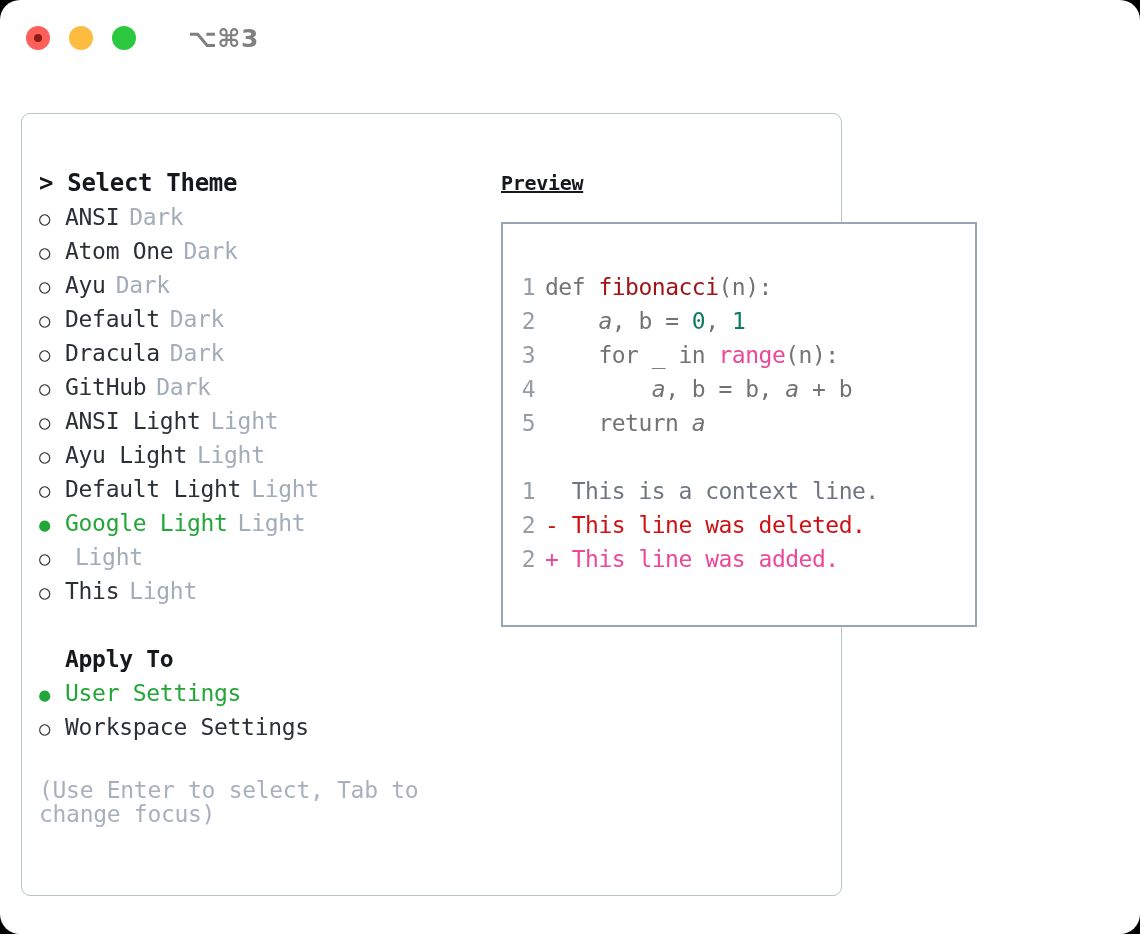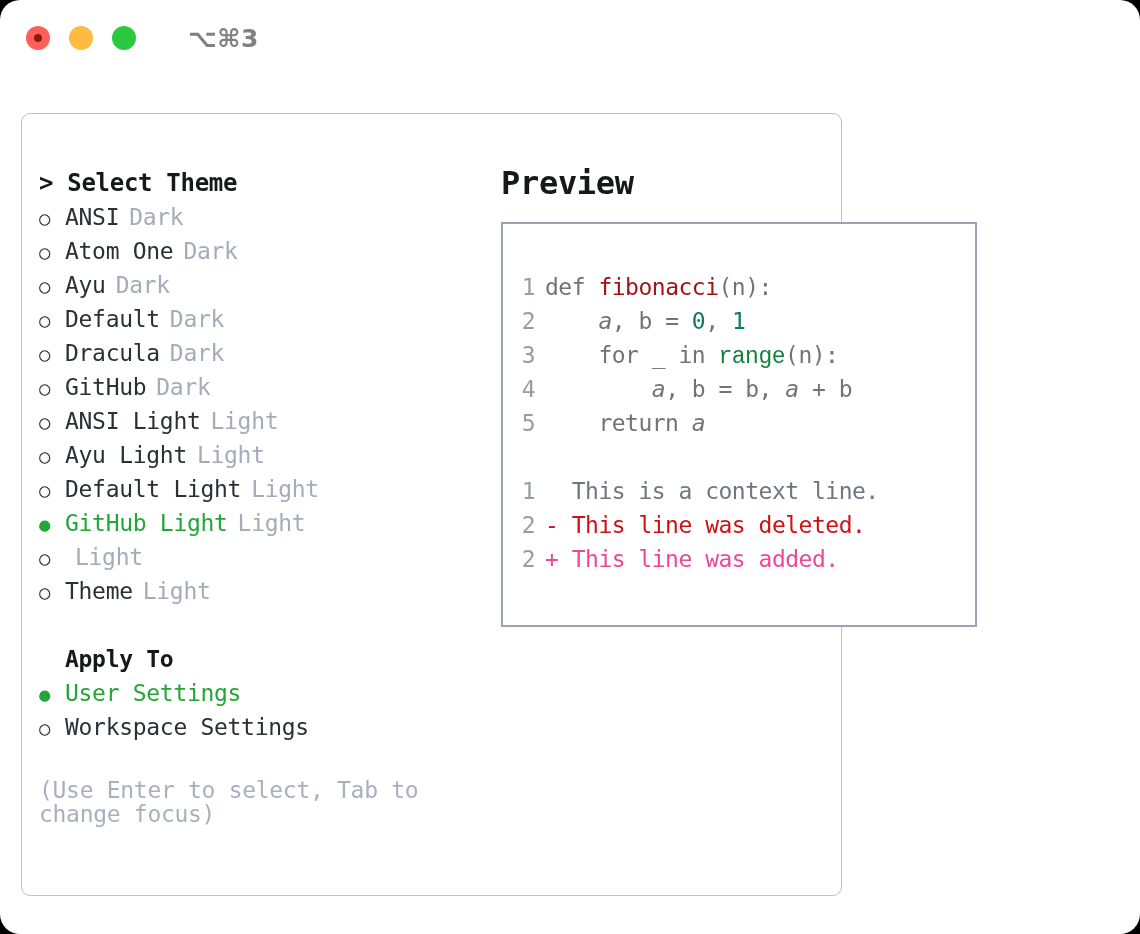--- a/index.html
+++ b/index.html
@@ -153,25 +153,26 @@
   }
 
   
   .right-col {
     position: absolute;
     left: 479px;
     top: 52px;
     width: 500px;
   }
   .preview-title {
-    font-size: 32px;
+    font-size: 20px;
     font-weight: bold;
     color: #16181c;
     line-height: 34px;
     letter-spacing: -0.3px;
+    text-decoration: underline;
   }
   .preview-box {
     margin-top: 22px;
     width: 476px;
     height: 405px;
     border: 2px solid #9aa5b4;
     box-sizing: border-box;
     background: #ffffff;
     padding: 46px 0 0 0;
   }
@@ -190,21 +191,21 @@
     text-align: right;
     color: #959da5;
     padding-right: 10px;
     box-sizing: border-box;
   }
   .codetext { color: #737373; }
   .blank-line { height: 34px; }
 
   .tok-fn   { color: #a11416; }
   .tok-num  { color: #0d7a62; }
-  .tok-call { color: #15803d; font-family: Liberation Mono, monospace; }
+  .tok-call { color: #ec4899; }
   .tok-var  { font-style: italic; }
   .tok-ctx  { color: #6f7680; }
   .tok-del  { color: #cf1113; }
   .tok-add  { color: #ec4899; }
 </style>
 </head>
 <body>
 
 <div class="window">
 
@@ -227,23 +228,23 @@
         <div class="opt-list" id="theme-list">
             <div class="opt-row"><span class="bullet">○</span><span class="opt-label">ANSI</span><span class="opt-suffix">Dark</span></div>
             <div class="opt-row"><span class="bullet">○</span><span class="opt-label">Atom One</span><span class="opt-suffix">Dark</span></div>
             <div class="opt-row"><span class="bullet">○</span><span class="opt-label">Ayu</span><span class="opt-suffix">Dark</span></div>
             <div class="opt-row"><span class="bullet">○</span><span class="opt-label">Default</span><span class="opt-suffix">Dark</span></div>
             <div class="opt-row"><span class="bullet">○</span><span class="opt-label">Dracula</span><span class="opt-suffix">Dark</span></div>
             <div class="opt-row"><span class="bullet">○</span><span class="opt-label">GitHub</span><span class="opt-suffix">Dark</span></div>
             <div class="opt-row"><span class="bullet">○</span><span class="opt-label">ANSI Light</span><span class="opt-suffix">Light</span></div>
             <div class="opt-row"><span class="bullet">○</span><span class="opt-label">Ayu Light</span><span class="opt-suffix">Light</span></div>
             <div class="opt-row"><span class="bullet">○</span><span class="opt-label">Default Light</span><span class="opt-suffix">Light</span></div>
-            <div class="opt-row selected"><span class="bullet">●</span><span class="opt-label">GitHub Light</span><span class="opt-suffix">Light</span></div>
+            <div class="opt-row selected"><span class="bullet">●</span><span class="opt-label">Google Light</span><span class="opt-suffix">Light</span></div>
             <div class="opt-row"><span class="bullet">○</span><span class="opt-suffix">Light</span></div>
-            <div class="opt-row"><span class="bullet">○</span><span class="opt-label">Theme</span><span class="opt-suffix">Light</span></div>
+            <div class="opt-row"><span class="bullet">○</span><span class="opt-label">This</span><span class="opt-suffix">Light</span></div>
           </div>
 
         <div class="spacer-row"></div>
 
         <div class="apply-title">Apply To</div>
 
         <div class="opt-list" id="apply-list">
             <div class="opt-row selected"><span class="bullet">●</span><span class="opt-label">User Settings</span></div>
             <div class="opt-row"><span class="bullet">○</span><span class="opt-label">Workspace Settings</span></div>
           </div>

